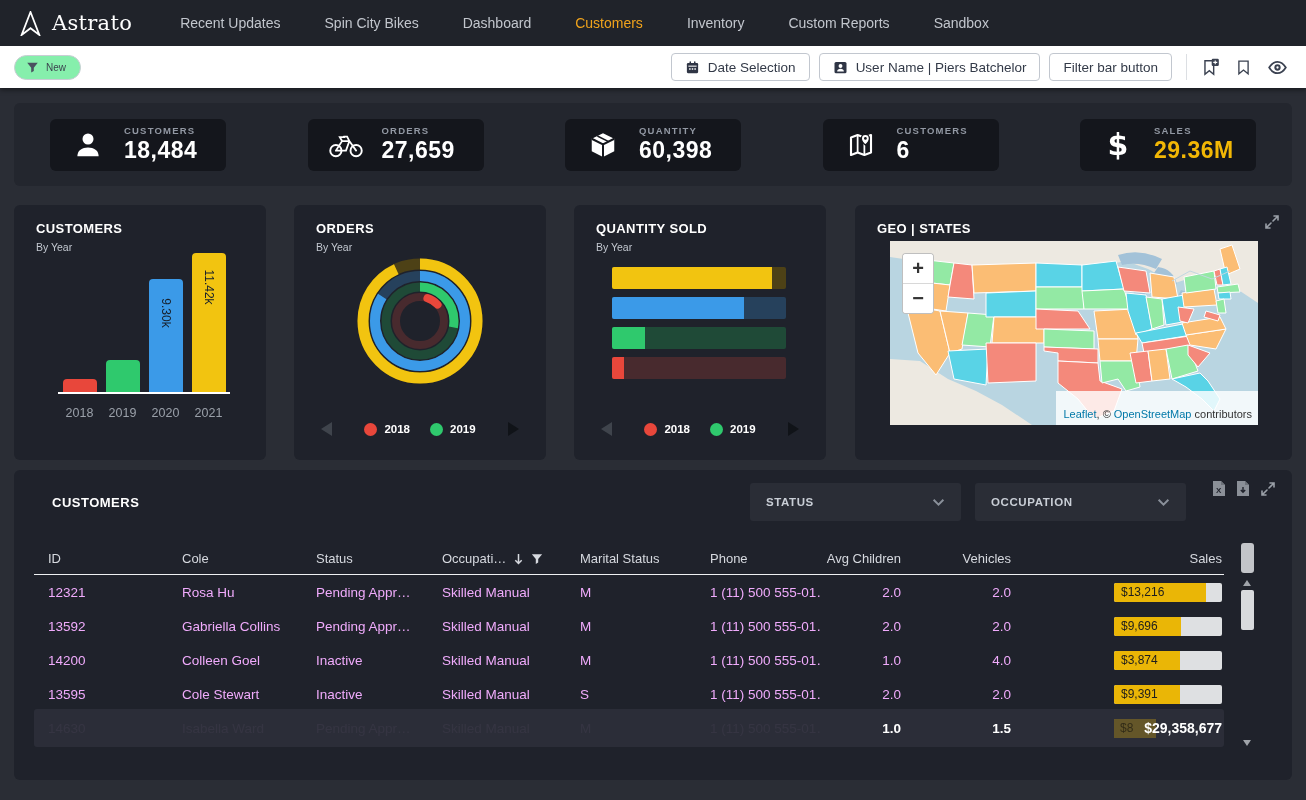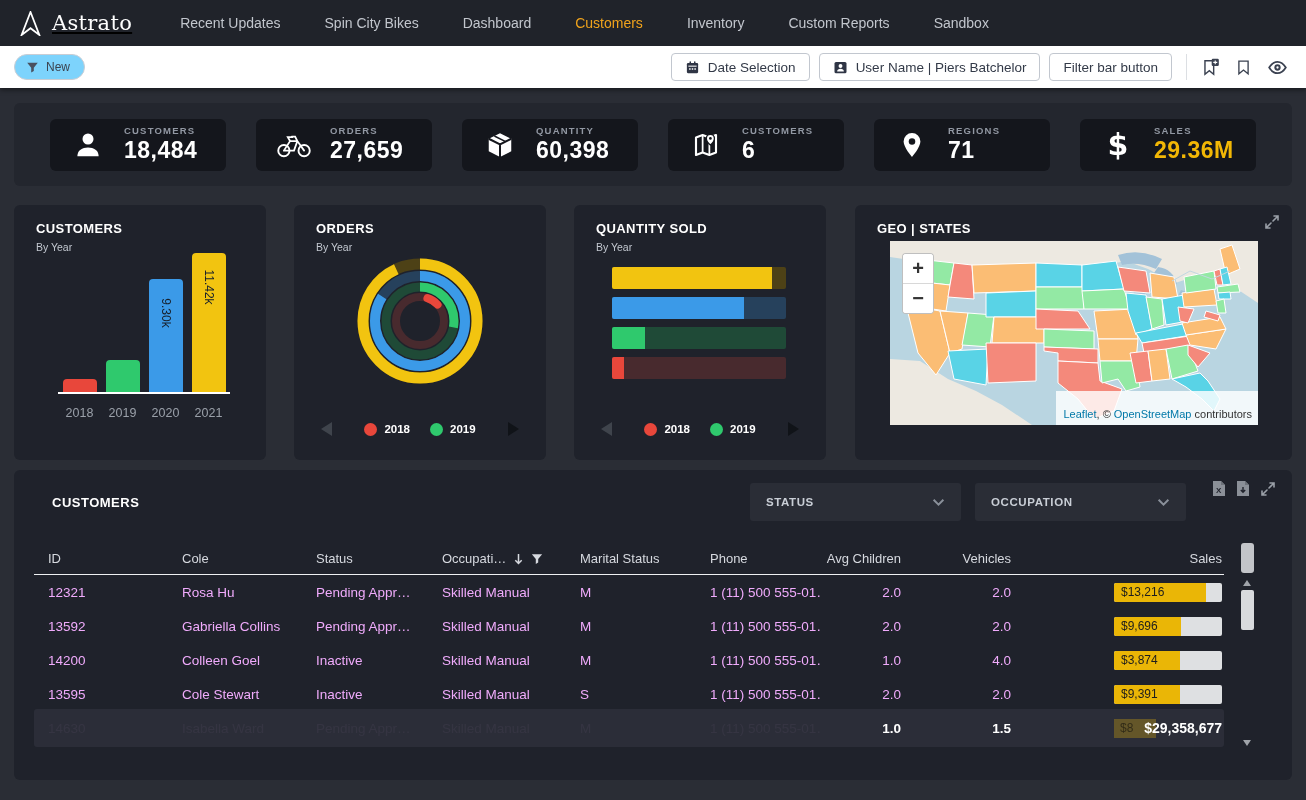--- a/index.html
+++ b/index.html
@@ -2,32 +2,32 @@
 <html><head>
 <meta charset="utf-8">
 <style>
   html,body{margin:0;padding:0;background:#2a2d35;}
   #app{position:relative;width:1306px;height:800px;background:#2a2d35;overflow:hidden;
        font-family:"Liberation Sans",sans-serif;-webkit-font-smoothing:antialiased;}
 
   
   .topnav{position:absolute;top:0;left:0;right:0;height:46px;background:#20232a;
           display:flex;align-items:center;padding:0 18px;z-index:5;}
-  .brand{display:flex;align-items:center;gap:9px;text-decoration:underline;}
+  .brand{display:flex;align-items:center;gap:9px;}
   .brand-text{font-family:"DejaVu Serif",serif;font-size:21px;color:#fff;letter-spacing:.3px;}
   .nav-items{display:flex;gap:44px;margin-left:48px;}
   .nav-item{font-size:14px;color:#c2c6cd;cursor:pointer;white-space:nowrap;}
   .nav-item.active{color:#f0a31c;}
 
   
   .toolbar{position:absolute;top:46px;left:0;right:0;height:42px;background:#fff;
            display:flex;align-items:center;padding:0 14px;z-index:4;
            box-shadow:0 2px 5px rgba(0,0,0,.45);box-sizing:border-box;}
   .pill{display:flex;align-items:center;gap:7px;border:1px solid #c9cdd4;border-radius:15px;
-        padding:5px 14px 5px 11px;font-size:12px;color:#3c434f;background:#7dd3fc;}
+        padding:5px 14px 5px 11px;font-size:10px;color:#3c434f;background:#86efac;}
   .tb-right{margin-left:auto;display:flex;align-items:center;gap:9px;}
   .tb-btn{display:flex;align-items:center;gap:8px;height:28px;padding:0 13px;border:1px solid #c2c7cf;
           border-radius:4px;font-size:13.5px;color:#333a48;background:#fff;white-space:nowrap;}
   .tb-divider{width:1px;height:26px;background:#dcdfe3;margin:0 5px;}
   .tb-icons{display:flex;align-items:center;gap:15px;margin-right:4px;}
 
   
   .kpi-band{position:absolute;left:14px;top:103px;width:1278px;height:83px;background:#23262e;
             border-radius:6px;display:flex;align-items:center;justify-content:space-between;
             padding:0 36px;box-sizing:border-box;}
@@ -271,32 +271,20 @@
             <path d="M15.5 3.5a3.2 3.2 0 0 1 3.2 3.2c0 2.4-3.2 5.3-3.2 5.3s-3.2-2.9-3.2-5.3a3.2 3.2 0 0 1 3.2-3.2Z" fill="#fff" stroke="#14161c" stroke-width="1"></path>
             <circle cx="15.5" cy="6.7" r="1.1" fill="#14161c"></circle>
           </svg>
       </span>
       <span class="kpi-meta">
         <div class="kpi-label">CUSTOMERS</div>
         <div class="kpi-value">6</div>
       </span>
     </div>
 
-    <div class="kpi-card">
-      <span class="kpi-icon">
-        <svg width="28" height="30" viewBox="0 0 24 24">
-            <path d="M12 1.8a7.2 7.2 0 0 0-7.2 7.2c0 5 7.2 13.2 7.2 13.2s7.2-8.2 7.2-13.2A7.2 7.2 0 0 0 12 1.8Z" fill="#fff"></path>
-            <circle cx="12" cy="9" r="2.8" fill="#14161c"></circle>
-          </svg>
-      </span>
-      <span class="kpi-meta">
-        <div class="kpi-label">REGIONS</div>
-        <div class="kpi-value">71</div>
-      </span>
-    </div>
 
     <div class="kpi-card">
       <span class="kpi-icon">
         <span class="dollar-glyph">$</span>
       </span>
       <span class="kpi-meta">
         <div class="kpi-label">SALES</div>
         <div class="kpi-value" style="color: rgb(242, 183, 5);">29.36M</div>
       </span>
     </div>

